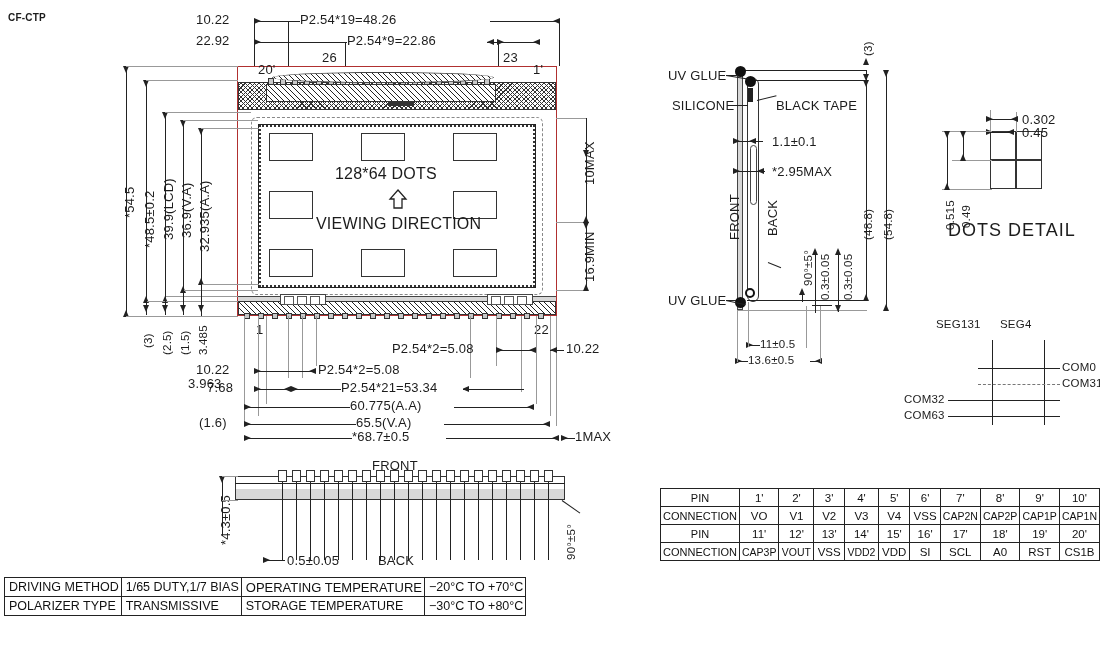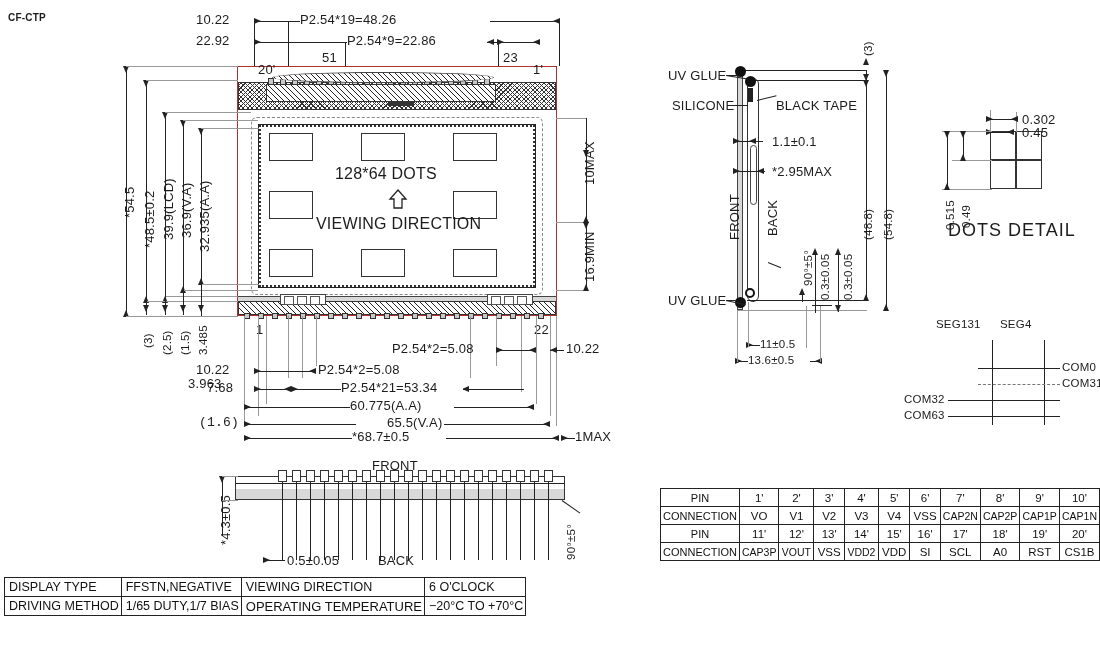--- a/index.html
+++ b/index.html
@@ -205,21 +205,21 @@
   <div class="hl" style="left:254px; top:42px; width:285px;"></div>
   <div class="arr arrR" style="left:254px; top:39px;"></div>
   <div class="arr arrL" style="left:487px; top:39px;"></div>
   <div class="arr arrR" style="left:497px; top:39px;"></div>
   <div class="arr arrL" style="left:533px; top:39px;"></div>
   <div class="vl" style="left:345px; top:42px; height:24px;"></div>
   <div class="vl" style="left:498px; top:42px; height:24px;"></div>
   <div class="abs" style="left:347px; top:35px; width:140px; height:14px; background:#fff;"></div>
   <div class="txt" style="left:347px; top:33px;">P2.54*9=22.86</div>
 
-  <div class="txt" style="left:322px; top:50px;">51</div>
+  <div class="txt" style="left:322px; top:50px;">26</div>
   <div class="txt" style="left:503px; top:50px;">23</div>
   <div class="txt" style="left:258px; top:62px;">20'</div>
   <div class="txt" style="left:533px; top:62px;">1'</div>
 
   <div class="txt" style="left:256px; top:322px;">1</div>
   <div class="txt" style="left:534px; top:322px;">22</div>
 
   <div class="vl" style="left:126px; top:66px; height:250px;"></div>
   <div class="arr arrD" style="left:123px; top:66px;"></div>
   <div class="arr arrU" style="left:123px; top:310px;"></div>
@@ -322,26 +322,26 @@
   <div class="abs" style="left:341px; top:382px; width:122px; height:14px; background:#fff;"></div>
   <div class="txt" style="left:341px; top:380px;">P2.54*21=53.34</div>
 
   <div class="txt" style="left:188px; top:376px;">3.963</div>
   <div class="hl" style="left:244px; top:407px; width:290px;"></div>
   <div class="arr arrR" style="left:244px; top:404px;"></div>
   <div class="arr arrL" style="left:527px; top:404px;"></div>
   <div class="abs" style="left:350px; top:400px; width:104px; height:14px; background:#fff;"></div>
   <div class="txt" style="left:350px; top:398px;">60.775(A.A)</div>
 
-  <div class="txt" style="left:199px; top:415px;font-family:Liberation Mono, monospace;">(1.6)</div>
+  <div class="txt" style="left:199px; top:415px;">(1.6)</div>
   <div class="hl" style="left:244px; top:424px; width:306px;"></div>
   <div class="arr arrR" style="left:244px; top:421px;"></div>
   <div class="arr arrL" style="left:543px; top:421px;"></div>
   <div class="abs" style="left:356px; top:417px; width:88px; height:14px; background:#fff;"></div>
-  <div class="txt" style="left:356px; top:415px;margin-left:31px;">65.5(V.A)</div>
+  <div class="txt" style="left:356px; top:415px;">65.5(V.A)</div>
 
   <div class="hl" style="left:244px; top:438px; width:315px;"></div>
   <div class="arr arrR" style="left:244px; top:435px;"></div>
   <div class="arr arrL" style="left:552px; top:435px;"></div>
   <div class="abs" style="left:352px; top:431px; width:94px; height:14px; background:#fff;"></div>
   <div class="txt" style="left:352px; top:429px;">*68.7±0.5</div>
   <div class="hl" style="left:563px; top:438px; width:12px;"></div>
   <div class="arr arrR" style="left:561px; top:435px;"></div>
   <div class="txt" style="left:575px; top:429px;">1MAX</div>
 
@@ -599,27 +599,27 @@
         <td>A0</td>
         <td>RST</td>
         <td>CS1B</td>
       </tr>
     </tbody>
   </table>
 
   <table class="gt" id="spec-table" style="left:4px; top:577px;">
     <tbody>
       <tr>
-        <td>DISPLAY  TYPE</td>
-        <td>FFSTN,NEGATIVE</td>
-        <td>VIEWING  DIRECTION</td>
-        <td>6 O'CLOCK</td>
-      </tr>
-      <tr>
         <td>DRIVING  METHOD</td>
         <td>1/65  DUTY,1/7  BIAS</td>
         <td style="font-size:13px;">OPERATING  TEMPERATURE</td>
         <td>−20°C  TO  +70°C</td>
       </tr>
+      <tr>
+        <td>POLARIZER  TYPE</td>
+        <td>TRANSMISSIVE</td>
+        <td>STORAGE  TEMPERATURE</td>
+        <td>−30°C  TO  +80°C</td>
+      </tr>
     </tbody>
   </table>
 
 </div>
 
 </body></html>

